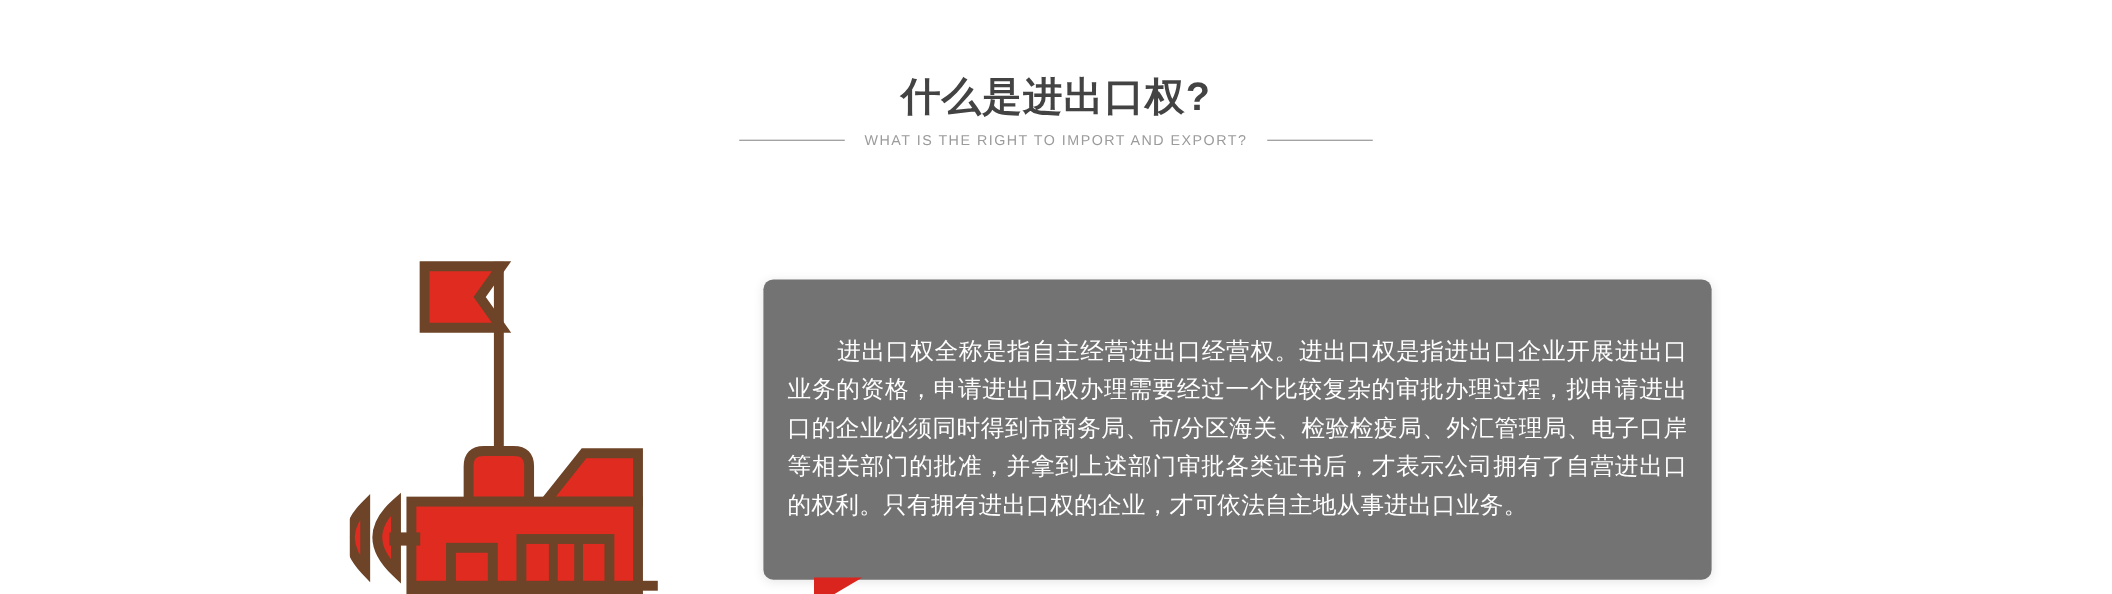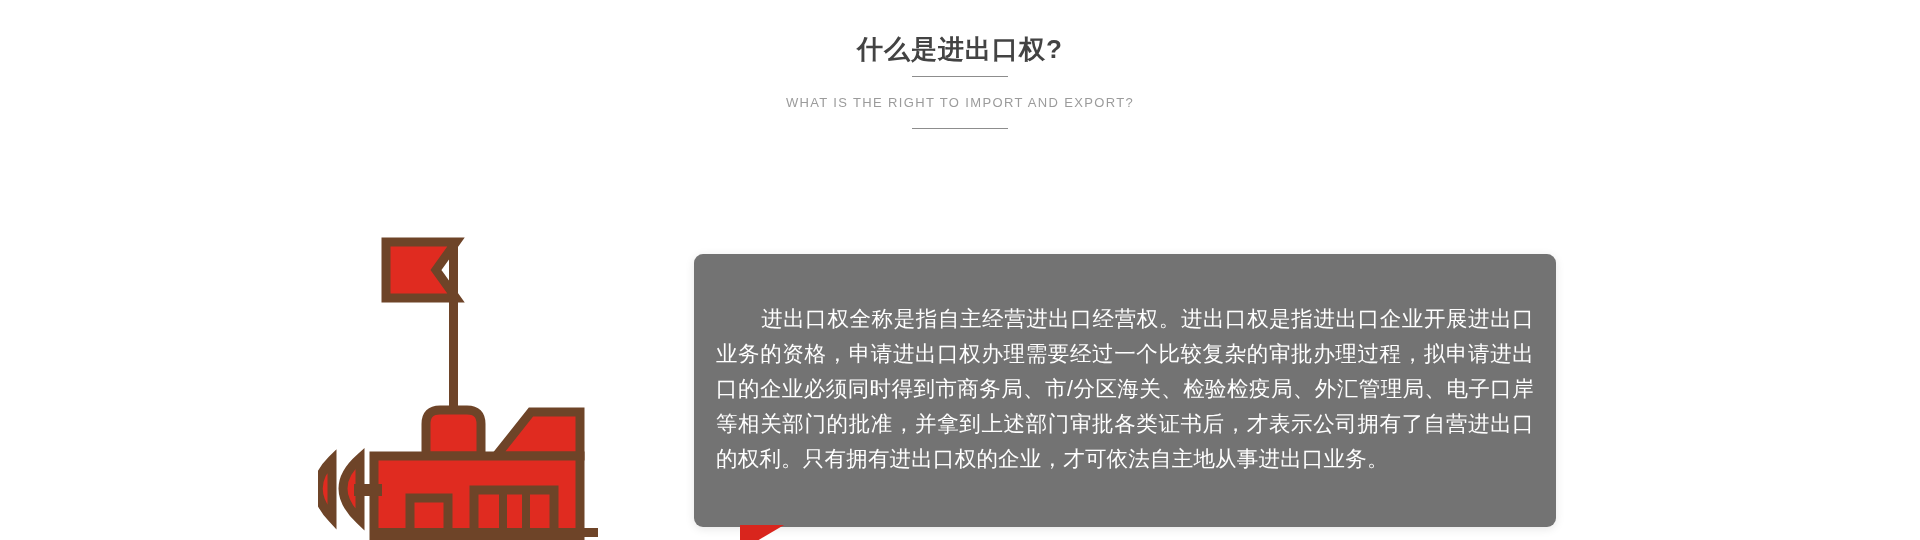--- a/index.html
+++ b/index.html
@@ -26,36 +26,35 @@
   .header {
     position: absolute;
     left: 0;
     top: 0;
     width: 1920px;
     text-align: center;
   }
 
   .page-title {
     margin: 0;
-    padding-top: 34px;
-    font-size: 26px;
+    padding-top: 66px;
+    font-size: 36px;
     font-weight: bold;
     color: #434343;
     letter-spacing: 1px;
     line-height: 1.2;
     white-space: nowrap;
   }
 
   .subtitle-row {
     display: flex;
     align-items: center;
     justify-content: center;
     gap: 18px;
     margin-top: 11px;
-    flex-direction: column;
   }
 
   .rule {
     display: block;
     width: 96px;
     height: 1px;
     background: #8d8d8d;
   }
 
   .page-subtitle {

